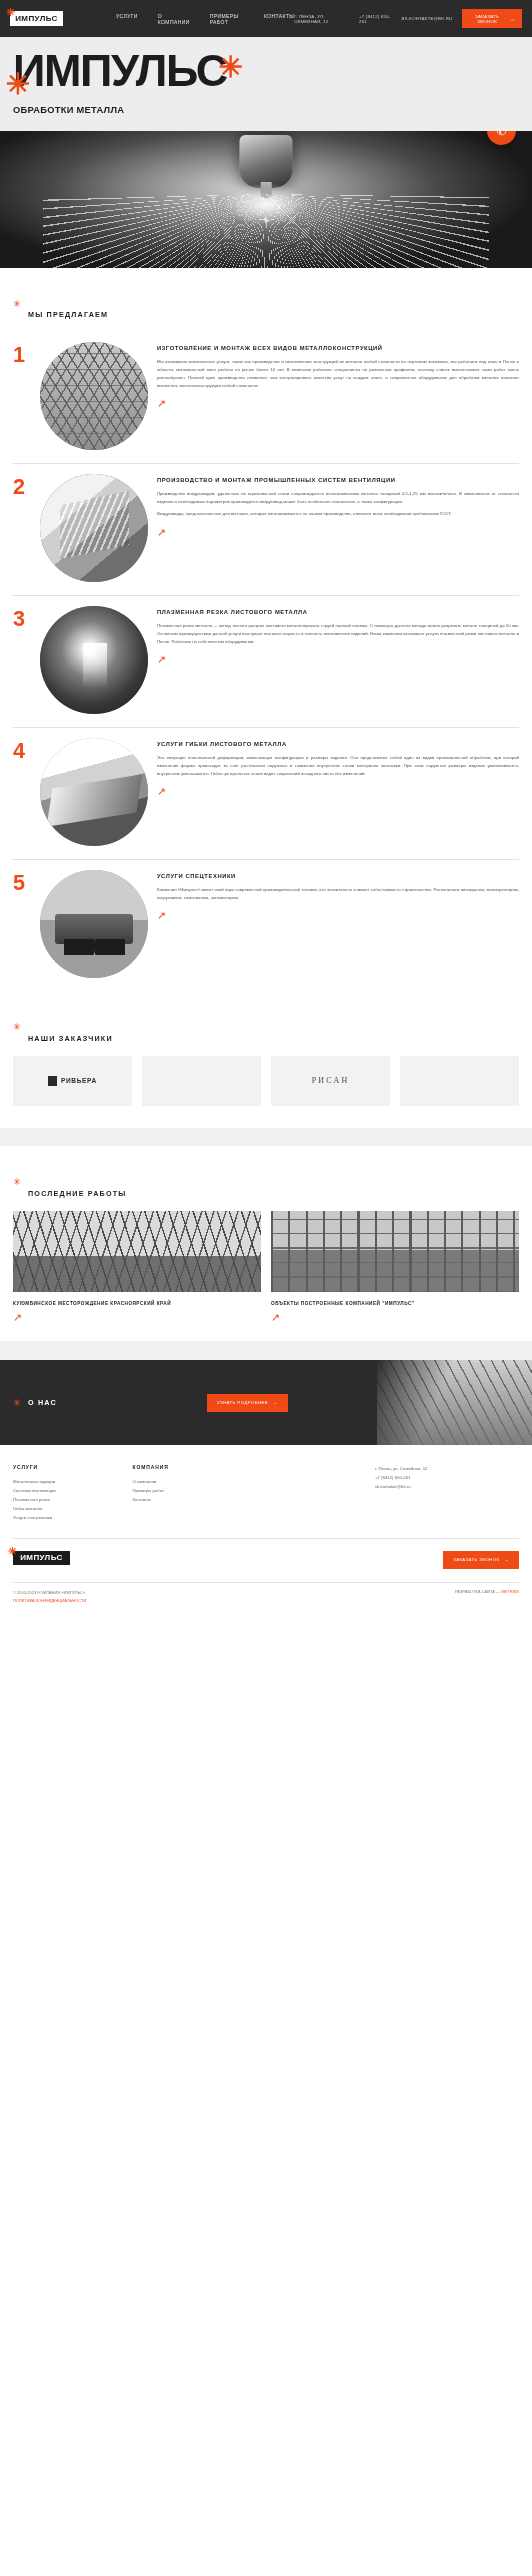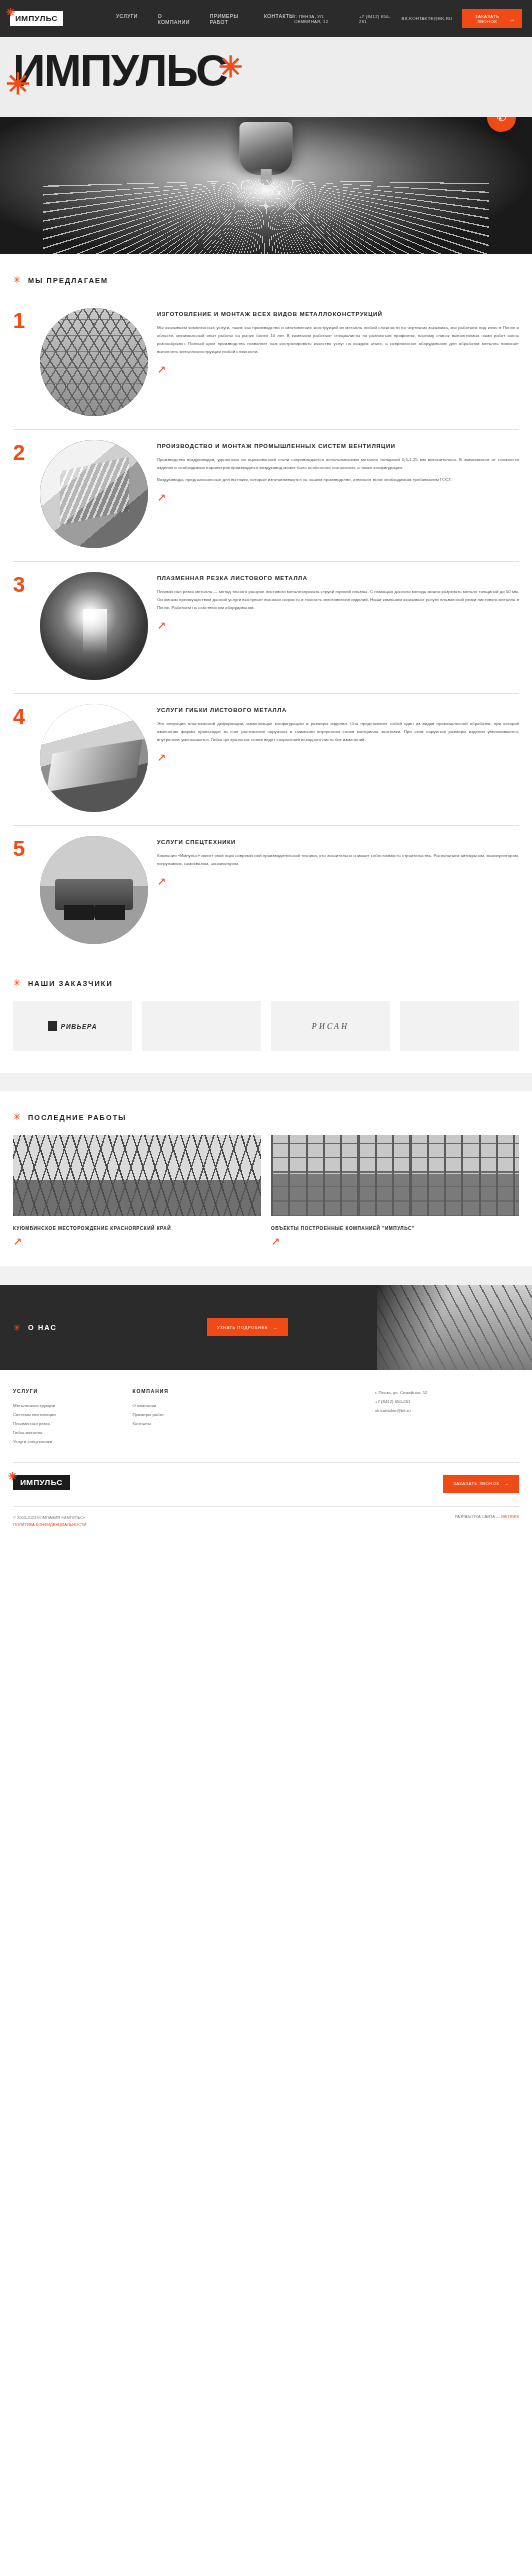--- a/index.html
+++ b/index.html
@@ -187,20 +187,21 @@
     color: #f04a16;
     font-size: 9.3px;
     line-height: 1;
   }
   .sect-head .title {
     font-size: 7.2px;
     font-weight: bold;
     letter-spacing: 1.2px;
     text-transform: uppercase;
     color: #1d1d1d;
+    margin-top: 21px;
   }
 
   
   .services { padding: 0 13px; }
   .svc {
     display: flex;
     align-items: flex-start;
     gap: 8.6px;
     padding: 10px 0 13px 0;
     border-top: 0.7px solid #e2e2e2;
@@ -307,21 +308,20 @@
     font-size: 10.8px;
     line-height: 1;
     cursor: pointer;
   }
 
   
   .clients-wrap { padding: 0 13px 21.6px 13px; }
   .clients {
     display: flex;
     gap: 10px;
-    font-style: italic;
   }
   .client-card {
     flex: 1;
     height: 50px;
     background: #f2f2f2;
     display: flex;
     align-items: center;
     justify-content: center;
   }
   .client-card .logo-box {
@@ -541,20 +541,21 @@
   </div>
 </div>
 
 <section class="hero">
   <div class="bigword">
     <span class="burst burst-left">✳</span>
     <span>ИМПУЛЬС</span>
     <span class="burst burst-right">✳</span>
   </div>
   <div class="hero-sub">
+    <div>ОБРАБОТКИ МЕТАЛЛА</div>
   </div>
   <div class="hero-photo">
     <div class="nozzle"></div>
     <div class="glow"></div>
     <div class="sparks"></div>
     <div class="phone-fab">✆</div>
   </div>
 </section>
 
 <div class="sect-head">

